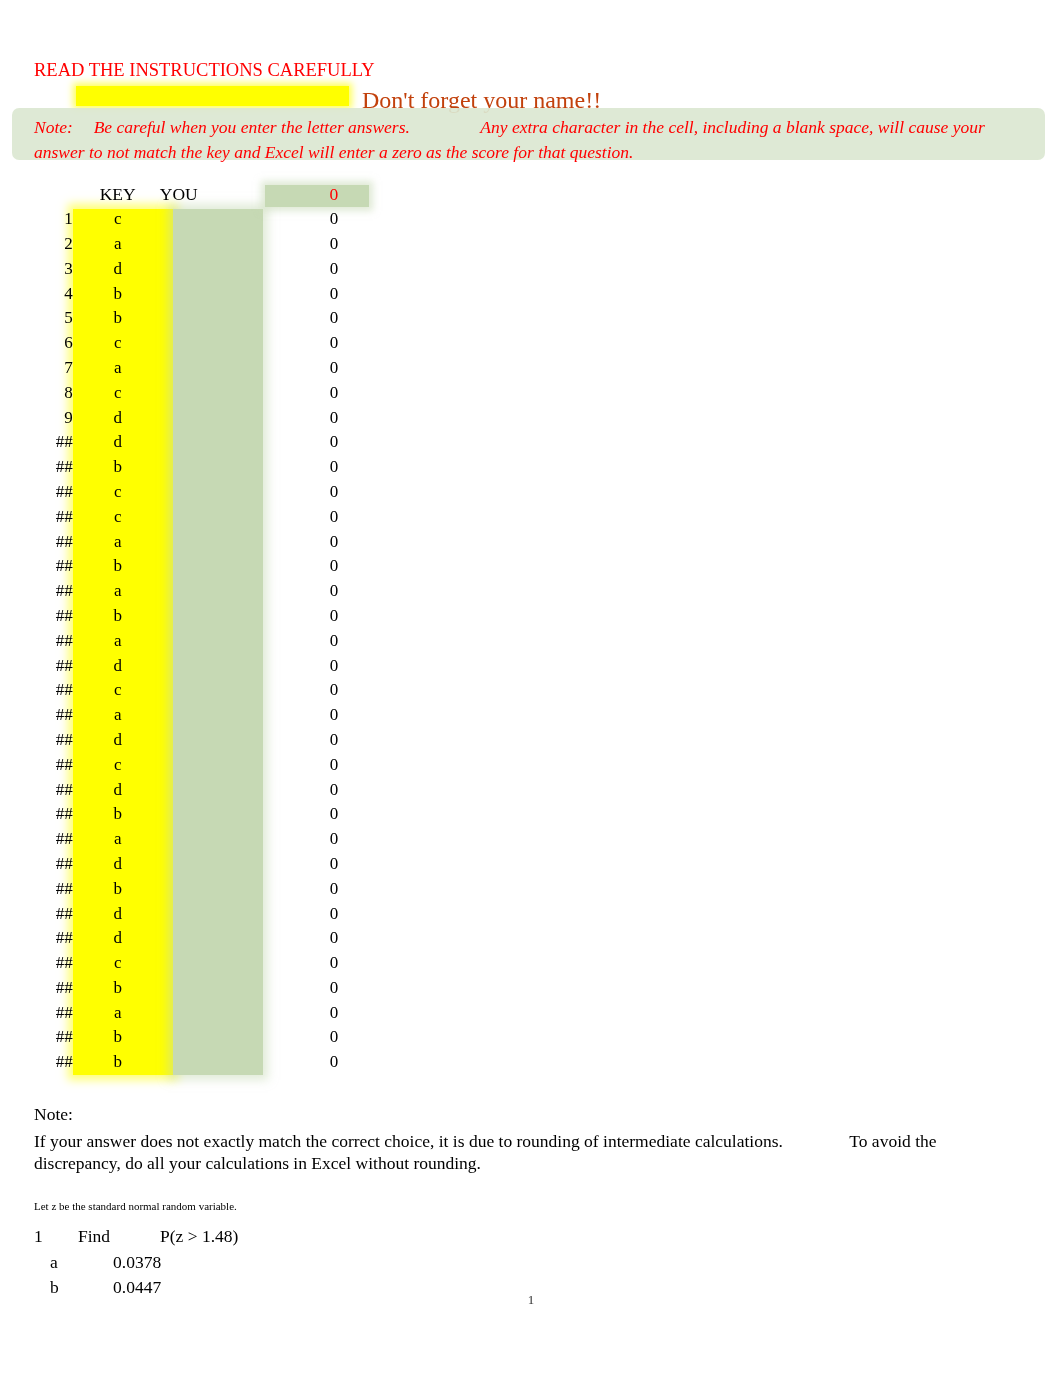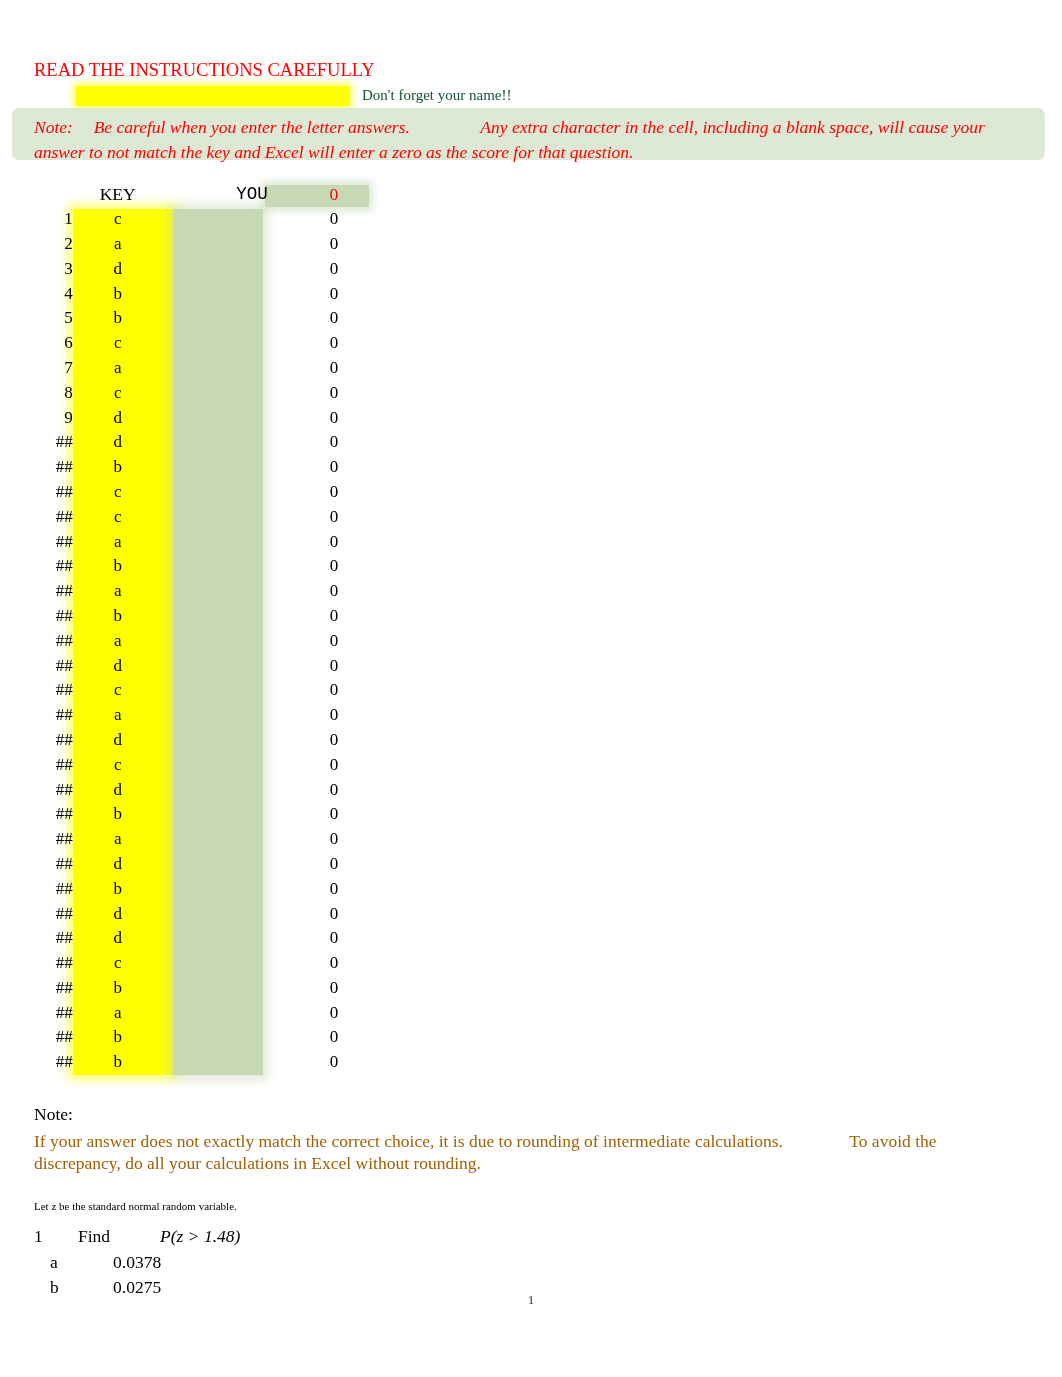--- a/index.html
+++ b/index.html
@@ -42,22 +42,22 @@
     width: 273px;
     height: 20px;
     background: #FFFF00;
     box-shadow: 0 0 7px 3px rgba(255,255,0,0.65);
   }
 
   .name-reminder {
     position: absolute;
     left: 362px;
     top: 87px;
-    font-size: 15px;
-    color: #14532d;
+    font-size: 24px;
+    color: #c2410c;
     white-space: nowrap;
   }
 
   .note-band {
     position: absolute;
     left: 12px;
     top: 108px;
     width: 1033px;
     height: 52px;
     background: #DCE8D2;
@@ -120,56 +120,56 @@
     font-size: 17px;
     vertical-align: middle;
   }
   .c-num   { width: 60px; text-align: right; padding-right: 3px !important; }
   .c-key   { width: 70px; text-align: center; }
   .c-you   { width: 90px; text-align: center; }
   .c-score { width: 110px; text-align: center; }
 
   .hdr-row td { font-size: 17.5px; }
   .hdr-key { text-align: center; }
-  .hdr-you { text-align: right; font-family: Liberation Mono, monospace; }
+  .hdr-you { text-align: left; }
   .hdr-zero { text-align: center; color: #FF0000; }
 
   
   .note2-label {
     position: absolute;
     left: 34px;
     top: 1104px;
     font-size: 17.5px;
     color: #000000;
   }
   .note2-body {
     position: absolute;
     left: 34px;
     top: 1130px;
     width: 980px;
     font-size: 17.5px;
-    color: #a16207;
+    color: #000000;
     line-height: 22px;
   }
   .note2-body .gap { display: inline-block; width: 58px; }
 
   
   .q-intro {
     position: absolute;
     left: 34px;
     top: 1200px;
     font-size: 11px;
   }
   .q-line {
     position: absolute;
     font-size: 17.5px;
   }
   .q-num   { left: 34px;  top: 1226px; }
   .q-find  { left: 78px;  top: 1226px; }
-  .q-expr  { left: 160px; top: 1226px; font-style: italic; }
+  .q-expr  { left: 160px; top: 1226px; }
   .opt-a-l { left: 50px;  top: 1252px; }
   .opt-a-v { left: 113px; top: 1252px; }
   .opt-b-l { left: 50px;  top: 1277px; }
   .opt-b-v { left: 113px; top: 1277px; }
 
   .page-num {
     position: absolute;
     left: 0;
     top: 1292px;
     width: 1062px;
@@ -437,17 +437,17 @@
   <div class="q-intro">Let z be the standard normal random variable.</div>
 
   <div class="q-line q-num">1</div>
   <div class="q-line q-find">Find</div>
   <div class="q-line q-expr">P(z &gt; 1.48)</div>
 
   <div class="q-line opt-a-l">a</div>
   <div class="q-line opt-a-v">0.0378</div>
 
   <div class="q-line opt-b-l">b</div>
-  <div class="q-line opt-b-v">0.0275</div>
+  <div class="q-line opt-b-v">0.0447</div>
 
   <div class="page-num">1</div>
 
 </div>
 
 </body></html>

